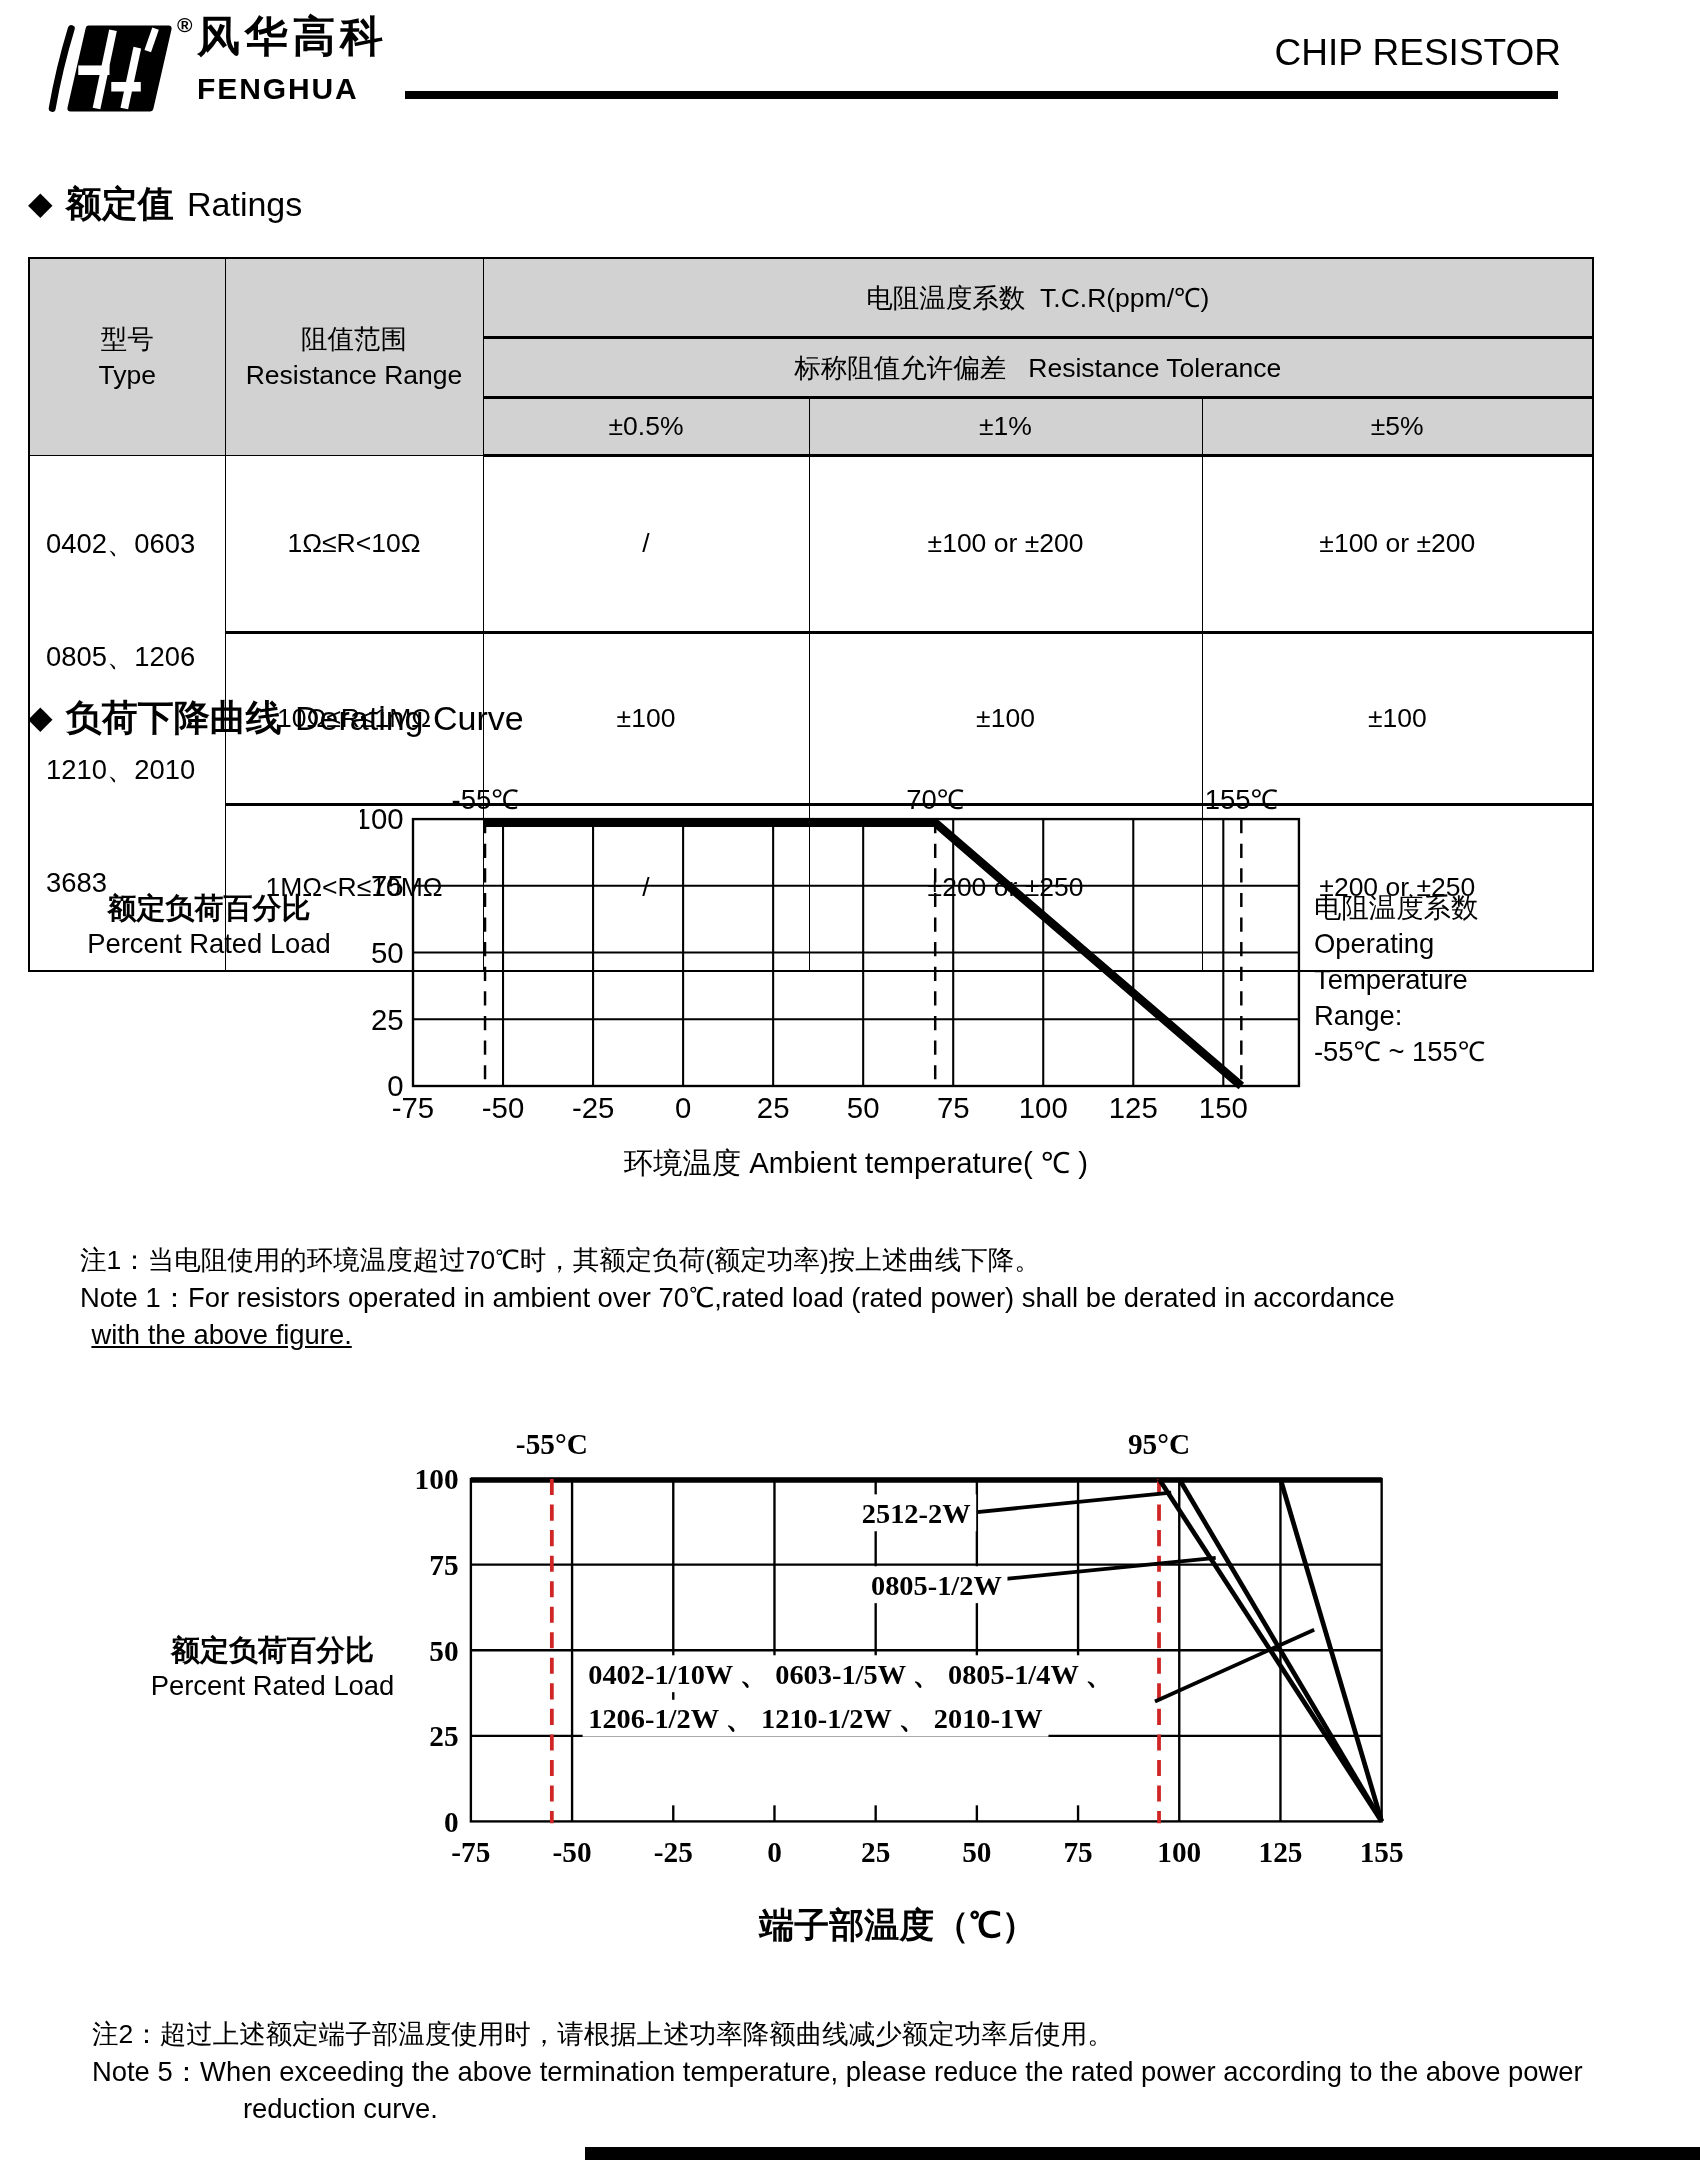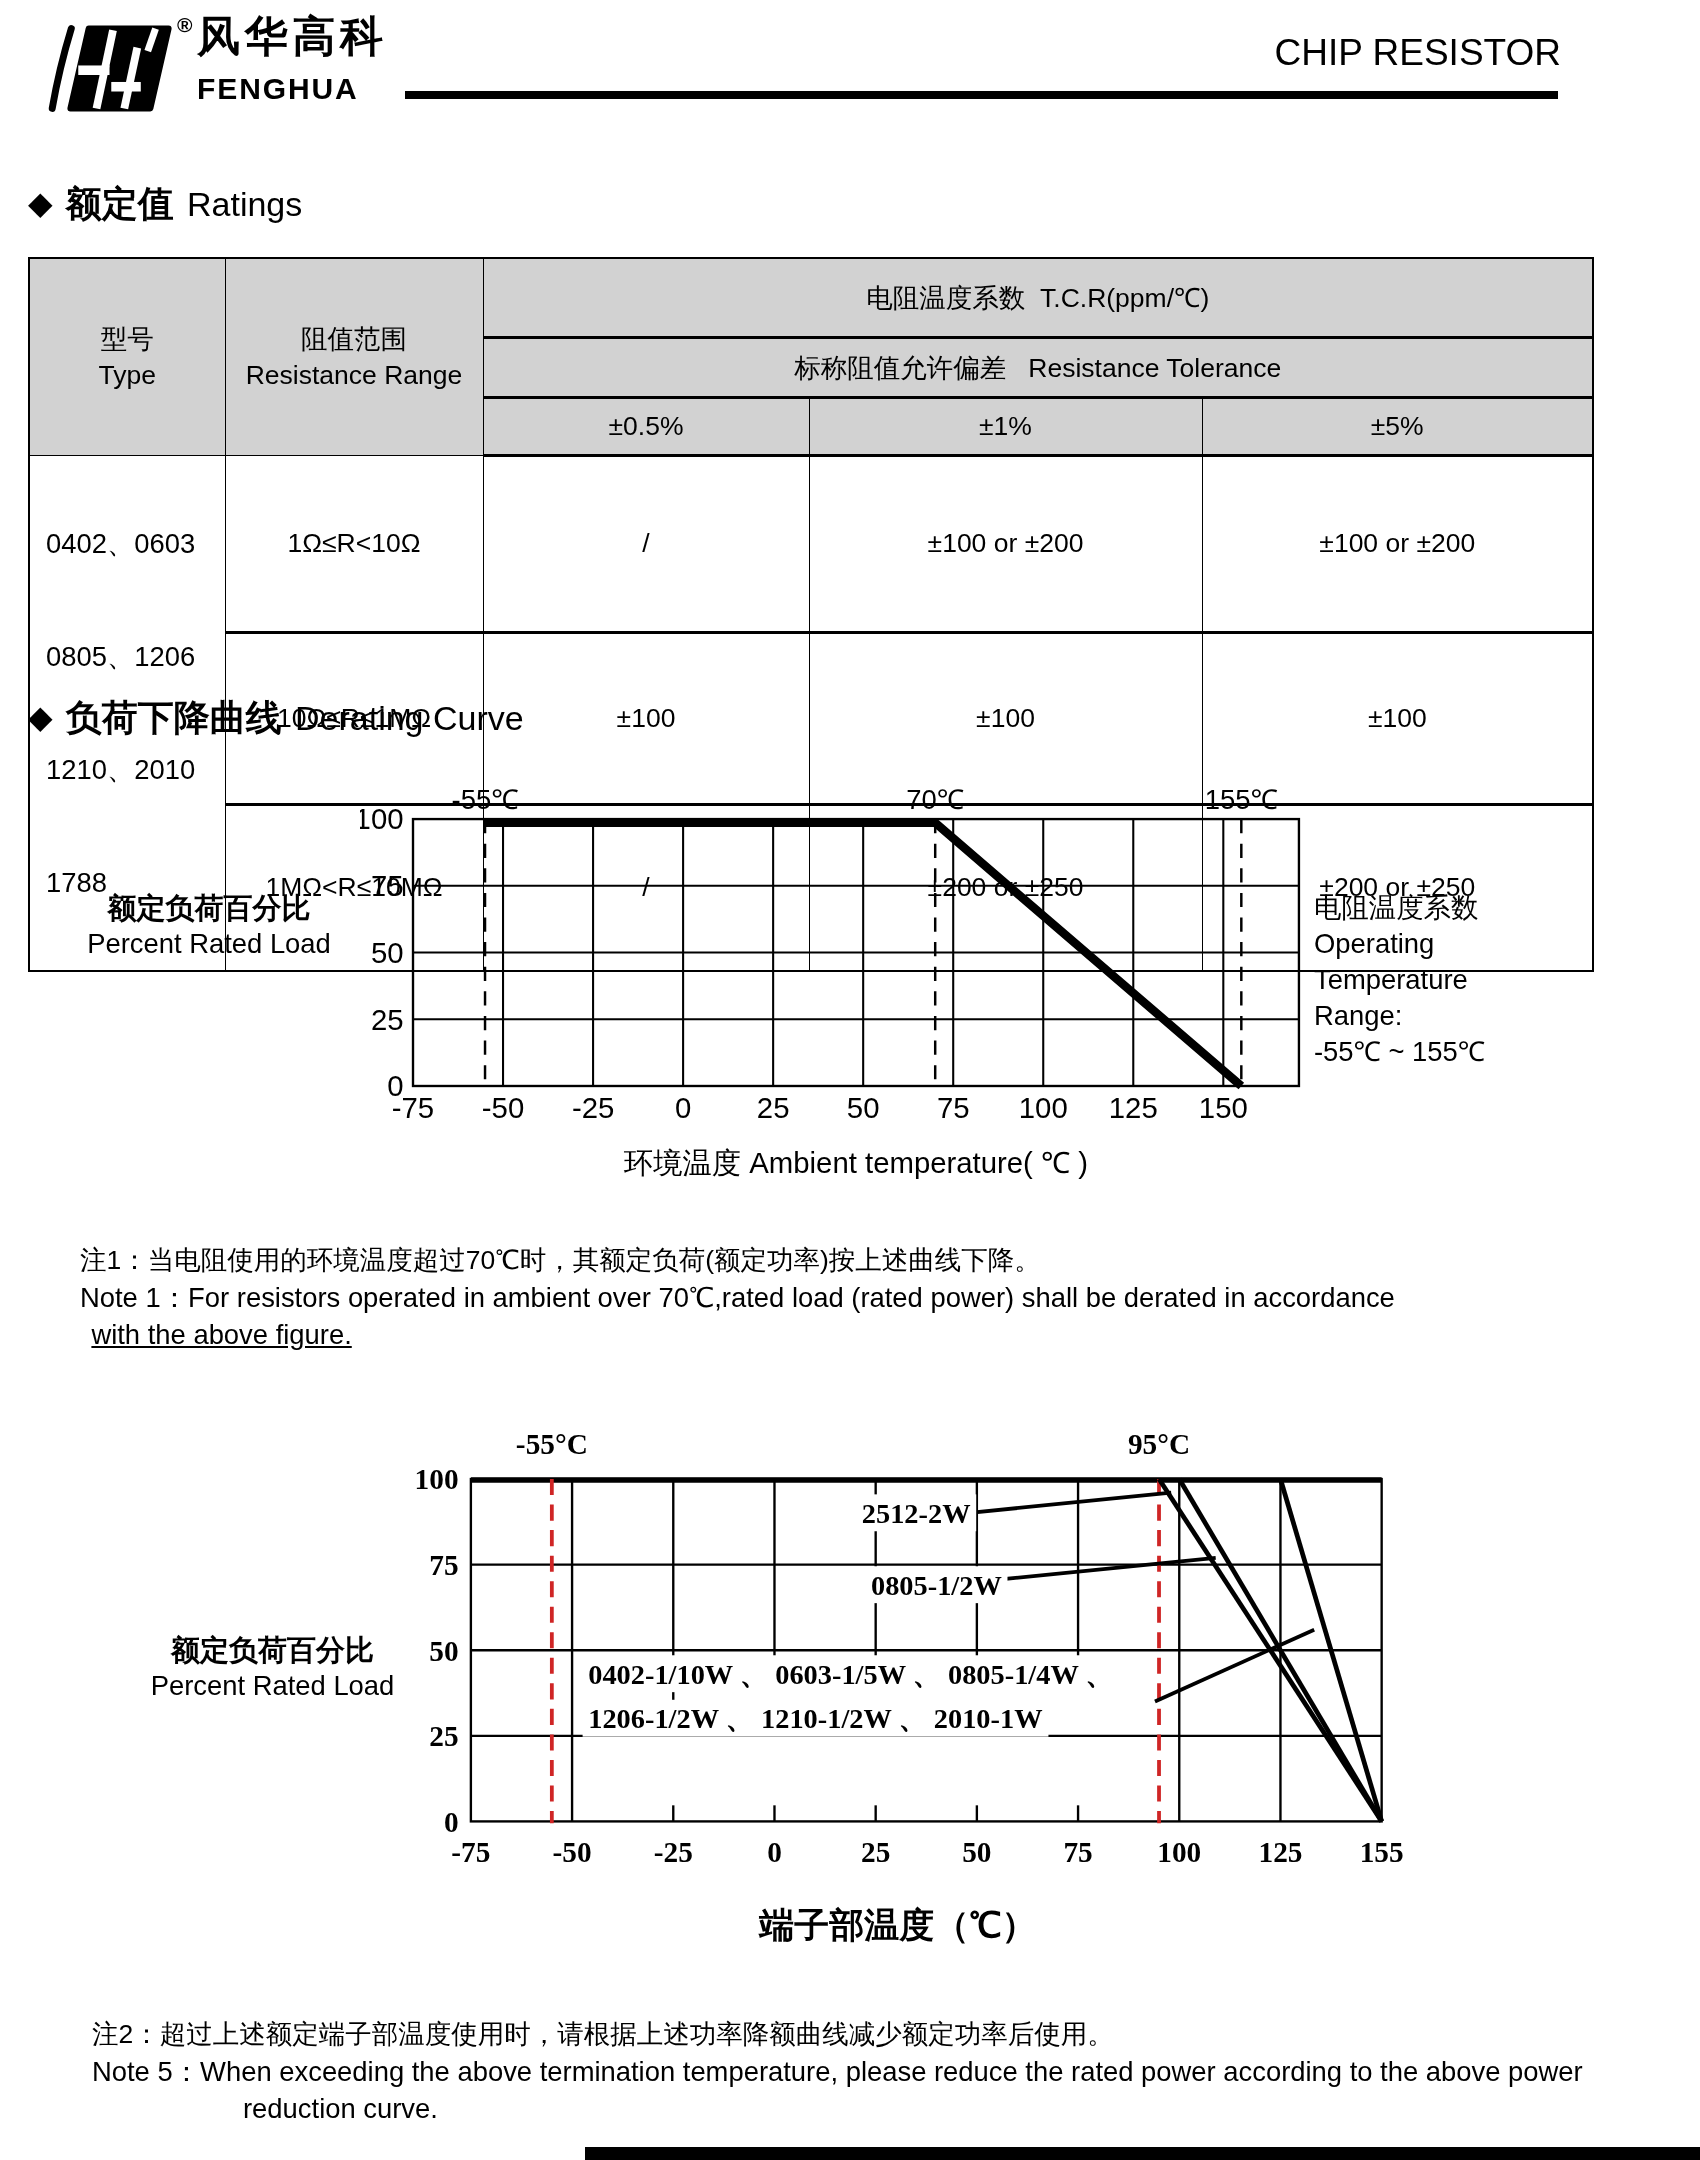--- a/index.html
+++ b/index.html
@@ -116,21 +116,21 @@
       <tr class="hrow" style="height:40px">
         <td class="thick-b">±0.5%</td>
         <td class="thick-b">±1%</td>
         <td class="thick-b">±5%</td>
       </tr>
       <tr style="height:70px">
         <td rowspan="3" class="typecell">
           <span>0402、0603</span>
           <span>0805、1206</span>
           <span>1210、2010</span>
-          <span>1788</span>
+          <span>3683</span>
         </td>
         <td class="thick-b">1Ω≤R&lt;10Ω</td>
         <td class="thick-b">/</td>
         <td class="thick-b">±100 or ±200</td>
         <td class="thick-b">±100 or ±200</td>
       </tr>
       <tr style="height:68px">
         <td class="thick-b">10Ω≤R≤1MΩ</td>
         <td class="thick-b">±100</td>
         <td class="thick-b">±100</td>

